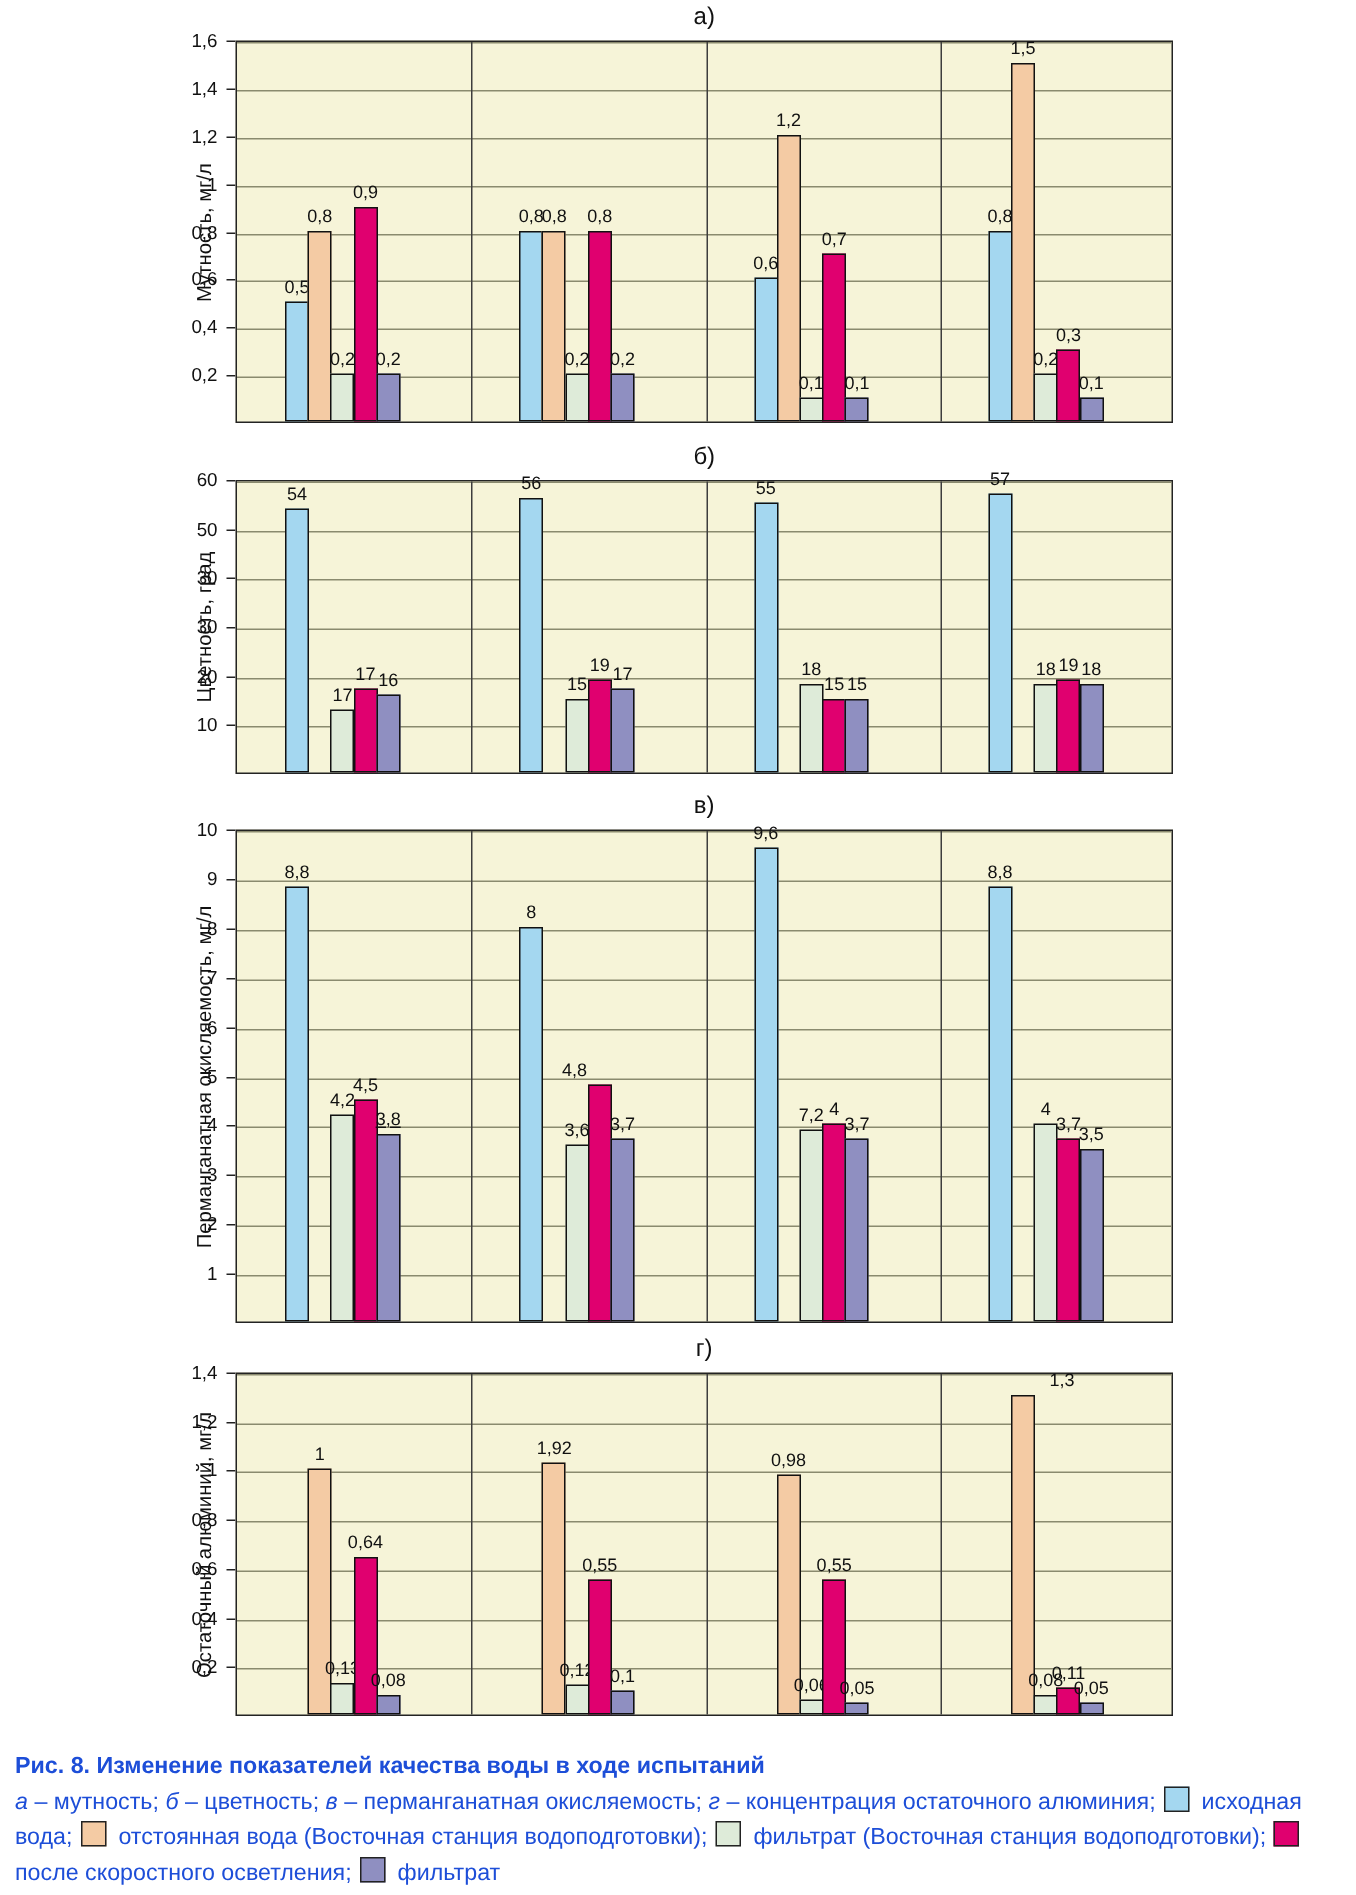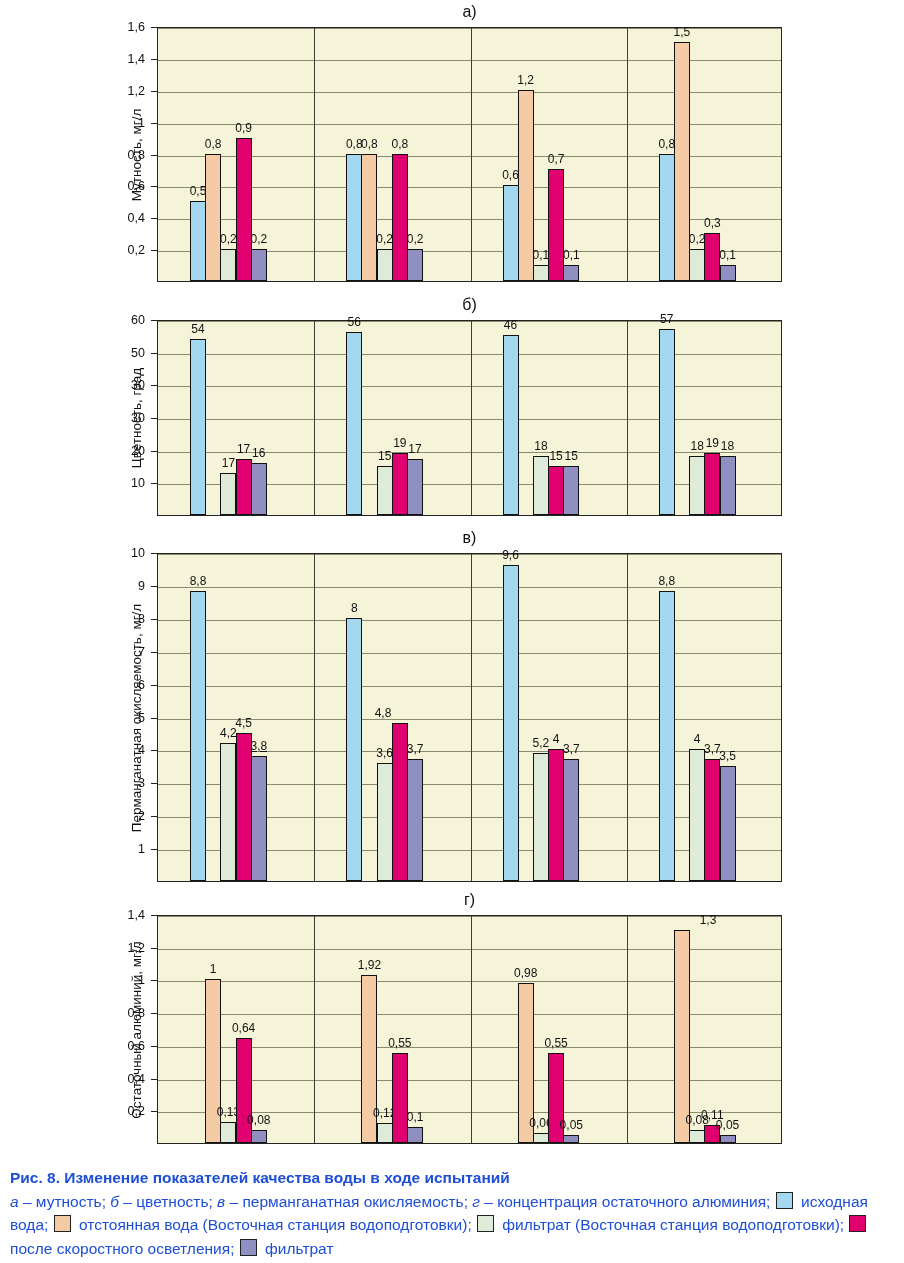--- a/index.html
+++ b/index.html
@@ -147,21 +147,21 @@
           <div class="gridline" style="top: 32.6667px;"></div>
           <div class="gridline" style="top: 0px;"></div>
           <div class="vsep" style="left: 156.25px;"></div>
           <div class="vsep" style="left: 312.5px;"></div>
           <div class="vsep" style="left: 468.75px;"></div>
           <div class="bar" style="left: 32px; height: 176.4px; background: rgb(164, 215, 240);"></div>
           <div class="bar-label" style="left: 40px; bottom: 179.4px;">54</div>
           <div class="bar" style="left: 188.25px; height: 182.933px; background: rgb(164, 215, 240);"></div>
           <div class="bar-label" style="left: 196.25px; bottom: 185.933px;">56</div>
           <div class="bar" style="left: 344.5px; height: 179.667px; background: rgb(164, 215, 240);"></div>
-          <div class="bar-label" style="left: 352.5px; bottom: 182.667px;">46</div>
+          <div class="bar-label" style="left: 352.5px; bottom: 182.667px;">55</div>
           <div class="bar" style="left: 500.75px; height: 186.2px; background: rgb(164, 215, 240);"></div>
           <div class="bar-label" style="left: 508.75px; bottom: 189.2px;">57</div>
           <div class="bar" style="left: 62.4px; height: 42.4667px; background: rgb(222, 235, 217);"></div>
           <div class="bar-label" style="left: 70.4px; bottom: 45.4667px;">17</div>
           <div class="bar" style="left: 218.65px; height: 49px; background: rgb(222, 235, 217);"></div>
           <div class="bar-label" style="left: 226.65px; bottom: 52px;">15</div>
           <div class="bar" style="left: 374.9px; height: 58.8px; background: rgb(222, 235, 217);"></div>
           <div class="bar-label" style="left: 382.9px; bottom: 61.8px;">18</div>
           <div class="bar" style="left: 531.15px; height: 58.8px; background: rgb(222, 235, 217);"></div>
           <div class="bar-label" style="left: 539.15px; bottom: 61.8px;">18</div>
@@ -230,21 +230,21 @@
           <div class="bar-label" style="left: 196.25px; bottom: 266.2px;">8</div>
           <div class="bar" style="left: 344.5px; height: 315.84px; background: rgb(164, 215, 240);"></div>
           <div class="bar-label" style="left: 352.5px; bottom: 318.84px;">9,6</div>
           <div class="bar" style="left: 500.75px; height: 289.52px; background: rgb(164, 215, 240);"></div>
           <div class="bar-label" style="left: 508.75px; bottom: 292.52px;">8,8</div>
           <div class="bar" style="left: 62.4px; height: 138.18px; background: rgb(222, 235, 217);"></div>
           <div class="bar-label" style="left: 70.4px; bottom: 141.18px;">4,2</div>
           <div class="bar" style="left: 218.65px; height: 118.44px; background: rgb(222, 235, 217);"></div>
           <div class="bar-label" style="left: 226.65px; bottom: 121.44px;">3,6</div>
           <div class="bar" style="left: 374.9px; height: 128.31px; background: rgb(222, 235, 217);"></div>
-          <div class="bar-label" style="left: 382.9px; bottom: 131.31px;">5,2</div>
+          <div class="bar-label" style="left: 382.9px; bottom: 131.31px;">7,2</div>
           <div class="bar" style="left: 531.15px; height: 131.6px; background: rgb(222, 235, 217);"></div>
           <div class="bar-label" style="left: 539.15px; bottom: 134.6px;">4</div>
           <div class="bar" style="left: 77.6px; height: 148.05px; background: rgb(224, 0, 111);"></div>
           <div class="bar-label" style="left: 85.6px; bottom: 151.05px;">4,5</div>
           <div class="bar" style="left: 233.85px; height: 157.92px; background: rgb(224, 0, 111);"></div>
           <div class="bar-label" style="left: 225px; bottom: 160.92px; margin-top: 24px;">4,8</div>
           <div class="bar" style="left: 390.1px; height: 131.6px; background: rgb(224, 0, 111);"></div>
           <div class="bar-label" style="left: 398.1px; bottom: 134.6px;">4</div>
           <div class="bar" style="left: 546.35px; height: 121.73px; background: rgb(224, 0, 111);"></div>
           <div class="bar-label" style="left: 554.35px; bottom: 124.73px;">3,7</div>

